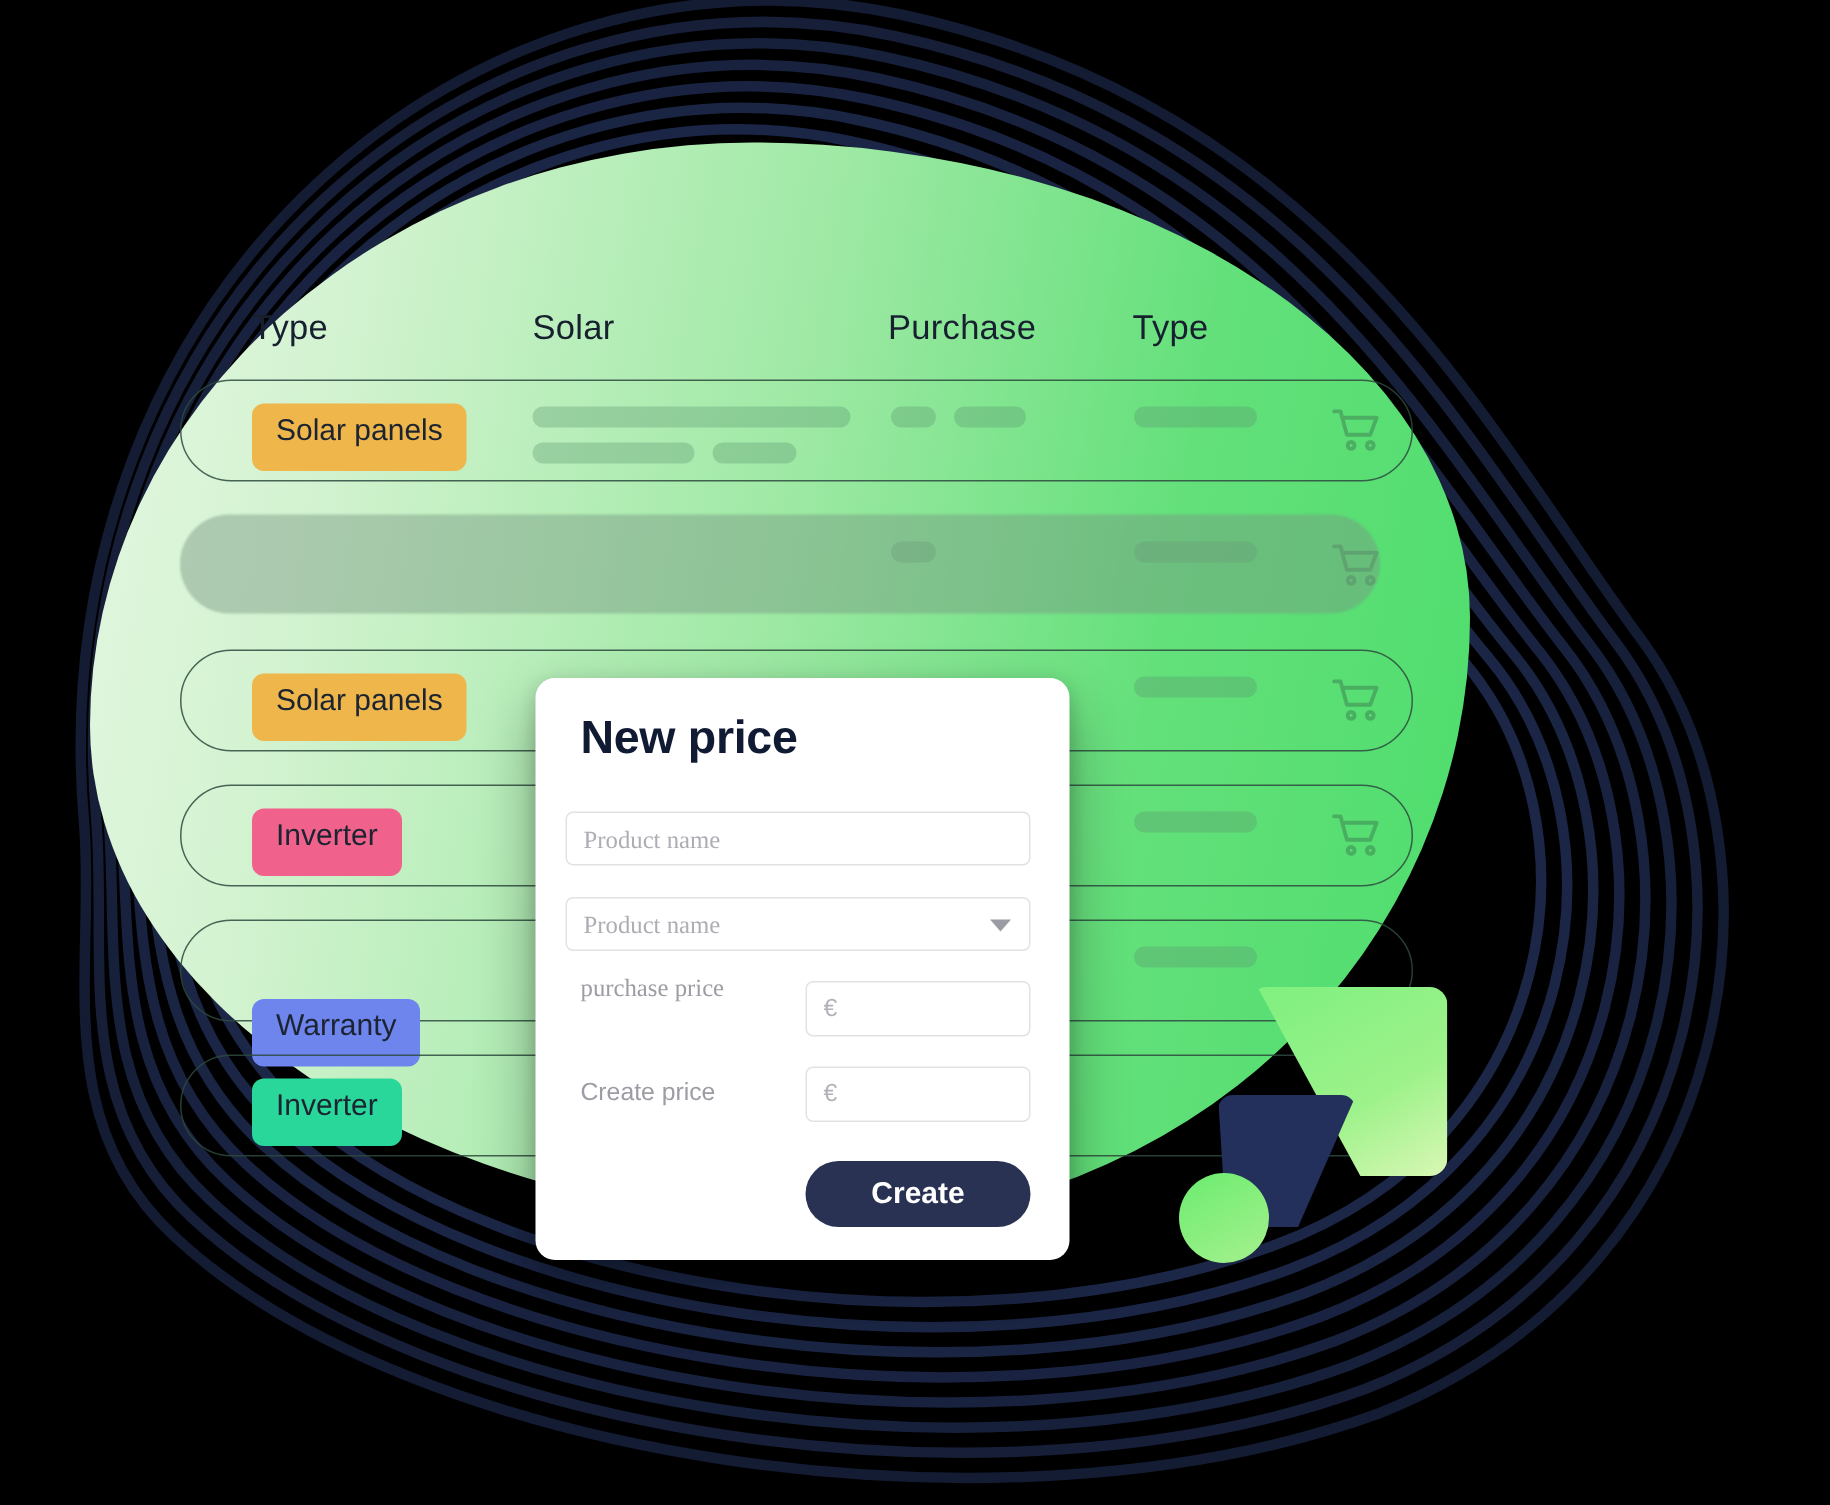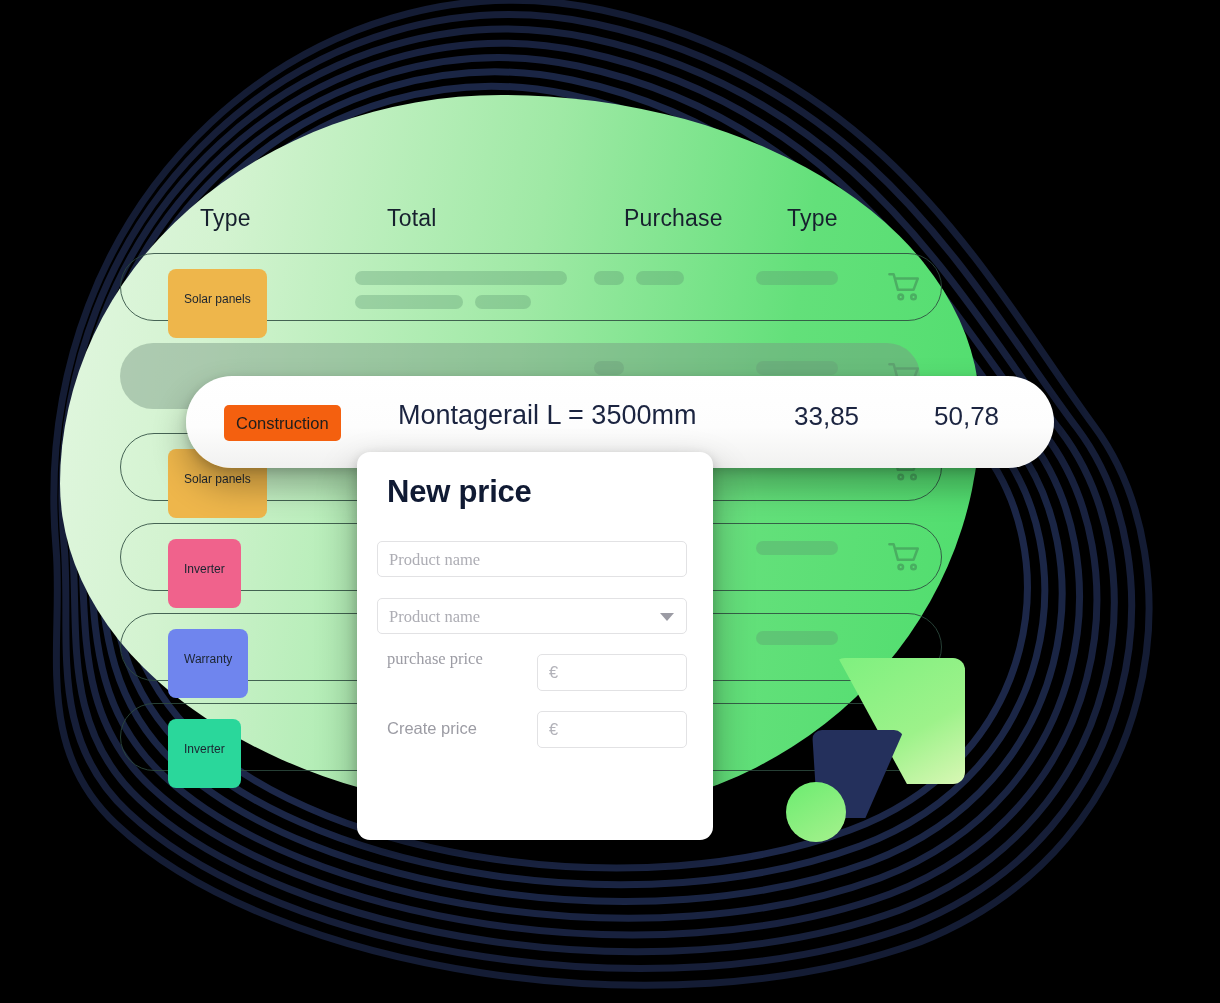--- a/index.html
+++ b/index.html
@@ -15,31 +15,31 @@
   .blob{
     position:absolute;left:60px;top:95px;width:920px;height:720px;
     background:linear-gradient(100deg,#e4f7e2 0%,#d3f3d0 18%,#9fe9a5 48%,#63e07a 74%,#4ddd6c 100%);
     border-radius:48% 52% 46% 54% / 54% 44% 56% 46%;
     filter:blur(.2px);
   }
 
   
   .table{position:absolute;left:120px;top:205px;width:840px;height:600px;}
   .thead{position:relative;height:44px;}
-  .th{position:absolute;top:0;font-size:23px;color:#17202e;letter-spacing:.2px;white-space:nowrap;margin-left:32px;}
+  .th{position:absolute;top:0;font-size:23px;color:#17202e;letter-spacing:.2px;white-space:nowrap;}
   .th.type{left:48px;}
   .th.name{left:235px;}
   .th.purchase{left:472px;text-align:center;}
   .th.total{left:635px;}
 
   .row{position:absolute;left:0;width:840px;height:68px;}
   .rowframe{position:absolute;left:0;top:0;width:822px;height:68px;
             border:1.6px solid #2d4a3e;border-radius:34px;box-sizing:border-box;opacity:.85;}
   .badge{position:absolute;left:48px;top:16px;height:45px;line-height:36px;
-         padding:12px 16px;border-radius:8px;font-size:12px;color:#1b2430;
+         padding:0 16px;border-radius:8px;font-size:20px;color:#1b2430;
          white-space:nowrap;font-weight:500;}
   .skel{position:absolute;background:rgba(90,150,110,.34);border-radius:8px;}
   .cart{position:absolute;right:38px;top:18px;width:34px;height:32px;opacity:.32;}
   .cart svg{width:100%;height:100%;display:block;}
 
   
   .ghostrow{position:absolute;left:120px;top:343px;width:800px;height:66px;
             background:rgba(120,150,130,.45);border-radius:33px;filter:blur(.6px);}
 
   
@@ -110,21 +110,21 @@
       <path d="M56 548 C 26 194, 316 -52, 602 10 C 888 72, 992 288, 1094 426 C 1196 564, 1166 844, 920 942 C 668 1034, 274 972, 116 824 C 32 746, 64 642, 56 548 Z" opacity=".72"></path>
     </g>
   </svg>
 
   <div class="blob"></div>
 
   <div class="table">
 
     <div class="thead">
       <div class="th type">Type</div>
-      <div class="th name">Total</div>
+      <div class="th name">Solar</div>
       <div class="th purchase">Purchase</div>
       <div class="th total">Type</div>
     </div>
 
     <div class="row" style="top:48px;">
       <div class="rowframe"></div>
       <div class="badge" style="background:#eeb64b;">Solar panels</div>
       <div class="skel" style="left:235px;top:18px;width:212px;height:14px;"></div>
       <div class="skel" style="left:235px;top:42px;width:108px;height:14px;"></div>
       <div class="skel" style="left:355px;top:42px;width:56px;height:14px;"></div>
@@ -181,38 +181,32 @@
         <path d="M1 2h3l3 11h11l3-8H6"></path>
               <circle cx="9" cy="18" r="1.6"></circle>
               <circle cx="18" cy="18" r="1.6"></circle>
             </g>
           </svg>
       </div>
     </div>
 
     <div class="row" style="top:408px;">
       <div class="rowframe"></div>
-      <div class="badge" style="background:#6f85ee;">Warranty</div>
+      <div class="badge" style="background:#6f85ee;margin-top:37px;">Warranty</div>
       <div class="skel" style="left:636px;top:18px;width:82px;height:14px;"></div>
     </div>
 
     <div class="row" style="top:498px;">
       <div class="rowframe"></div>
       <div class="badge" style="background:#2ad79b;">Inverter</div>
     </div>
   </div>
 
   <div class="ghostrow"></div>
 
-  <div class="pill">
-    <div class="pbadge">Construction</div>
-    <div class="pname">Montagerail L = 3500mm</div>
-    <div class="ppur">33,85</div>
-    <div class="ptot">50,78</div>
-  </div>
 
   <div class="card">
     <h2>New price</h2>
 
     <div class="fld f1">
       <span class="ph">Product name</span>
     </div>
 
     <div class="fld f2">
       <span class="ph">Product name</span>
@@ -222,19 +216,20 @@
     <div class="lbl l1">purchase price</div>
     <div class="numfld n1">
       <span class="ph">€</span>
     </div>
 
     <div class="lbl l2">Create price</div>
     <div class="numfld n2">
       <span class="ph">€</span>
     </div>
 
+    <button class="createbtn">Create</button>
   </div>
 
   <div class="tri-green"></div>
   <div class="tri-navy"></div>
   <div class="circ-green"></div>
 
 </div>
 
 </body></html>

